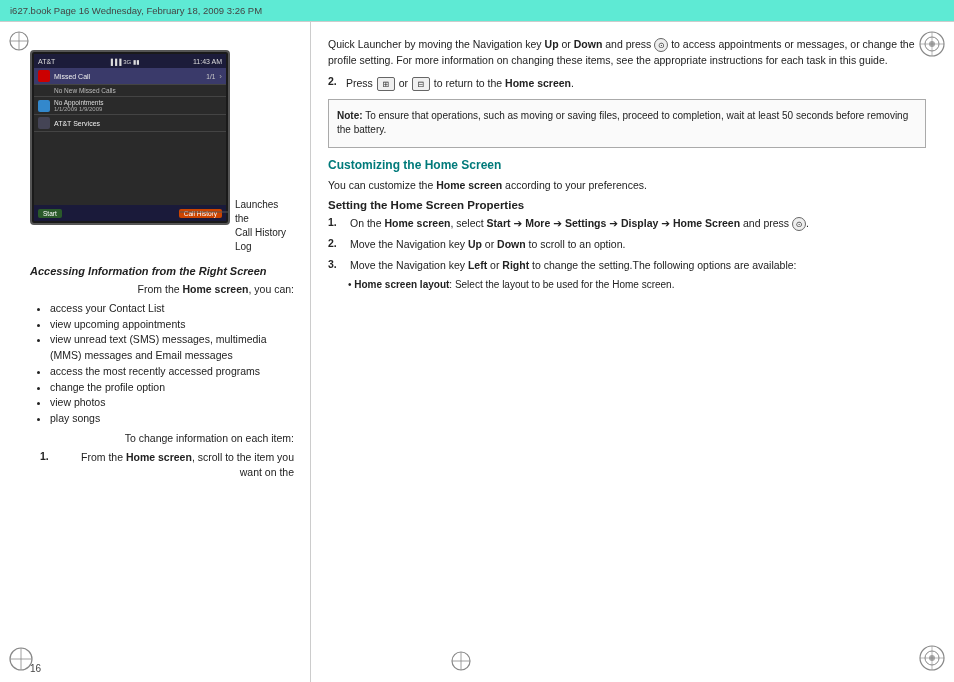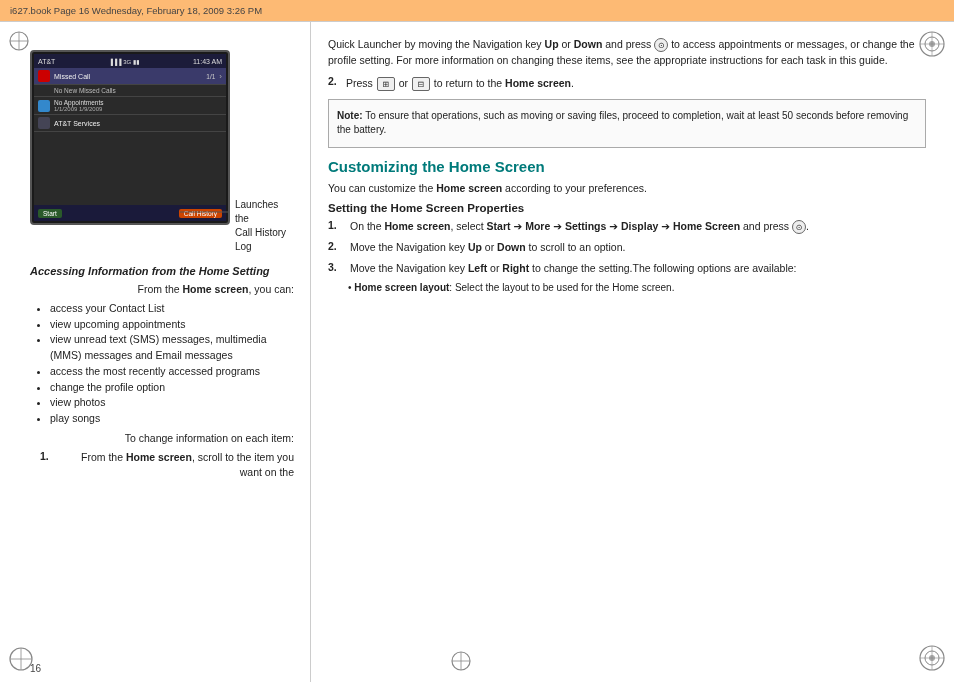--- a/index.html
+++ b/index.html
@@ -12,21 +12,21 @@
       color: #222;
       overflow: hidden;
       position: relative;
     }
 
     
     .top-bar {
       position: absolute;
       top: 0; left: 0; right: 0;
       height: 22px;
-      background: #fdba74;
+      background: #5eead4;
       border-bottom: 1px solid #ccc;
       display: flex;
       align-items: center;
       padding: 0 10px;
       font-size: 9.5px;
       color: #444;
     }
 
     
     .left-col {
@@ -167,21 +167,21 @@
       padding: 9px 8px;
       font-size: 10px;
       line-height: 1.45;
       color: #222;
       margin-bottom: 10px;
       background: #fafafa;
     }
     .note-box strong { font-weight: bold; }
 
     .section-heading-cyan {
-      font-size: 15px;
+      font-size: 12px;
       font-weight: bold;
       color: #007a7a;
       margin-bottom: 5px;
       margin-top: 8px;
     }
 
     .section-heading-black {
       font-size: 11.5px;
       font-weight: bold;
       color: #222;
@@ -357,21 +357,21 @@
 
     <div style="position:absolute;top:148px;left:150px;display:flex;align-items:flex-start;">
       <svg width="55" height="20" style="flex-shrink:0;margin-top:4px;">
         <line x1="0" y1="10" x2="50" y2="10" stroke="#555" stroke-width="1"></line>
       </svg>
       <div class="callout-text">Launches the<br>Call History Log</div>
     </div>
   </div>
 
   <div style="margin-top:40px;">
-    <div class="section-heading-italic">Accessing Information from the Home Setting</div>
+    <div class="section-heading-italic">Accessing Information from the Right Screen</div>
     <div class="body-text">
       From the <strong>Home screen</strong>, you can:
     </div>
     <ul class="bullet-list">
       <li class="bullet-item">access your Contact List</li>
       <li class="bullet-item">view upcoming appointments</li>
       <li class="bullet-item">view unread text (SMS) messages, multimedia (MMS) messages and Email messages</li>
       <li class="bullet-item">access the most recently accessed programs</li>
       <li class="bullet-item">change the profile option</li>
       <li class="bullet-item">view photos</li>

